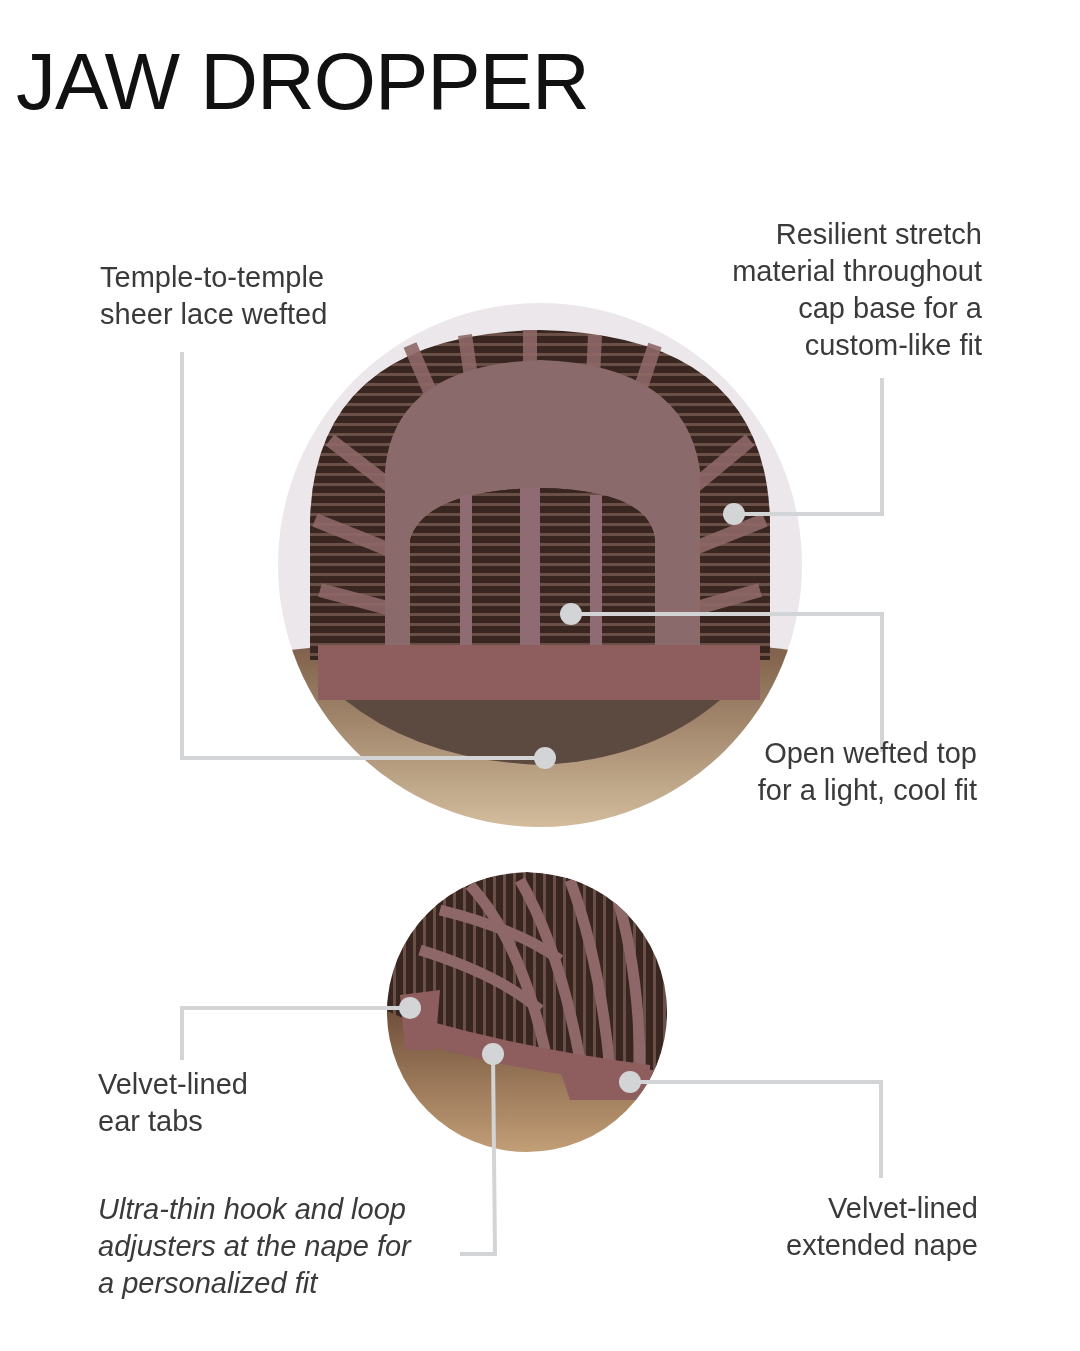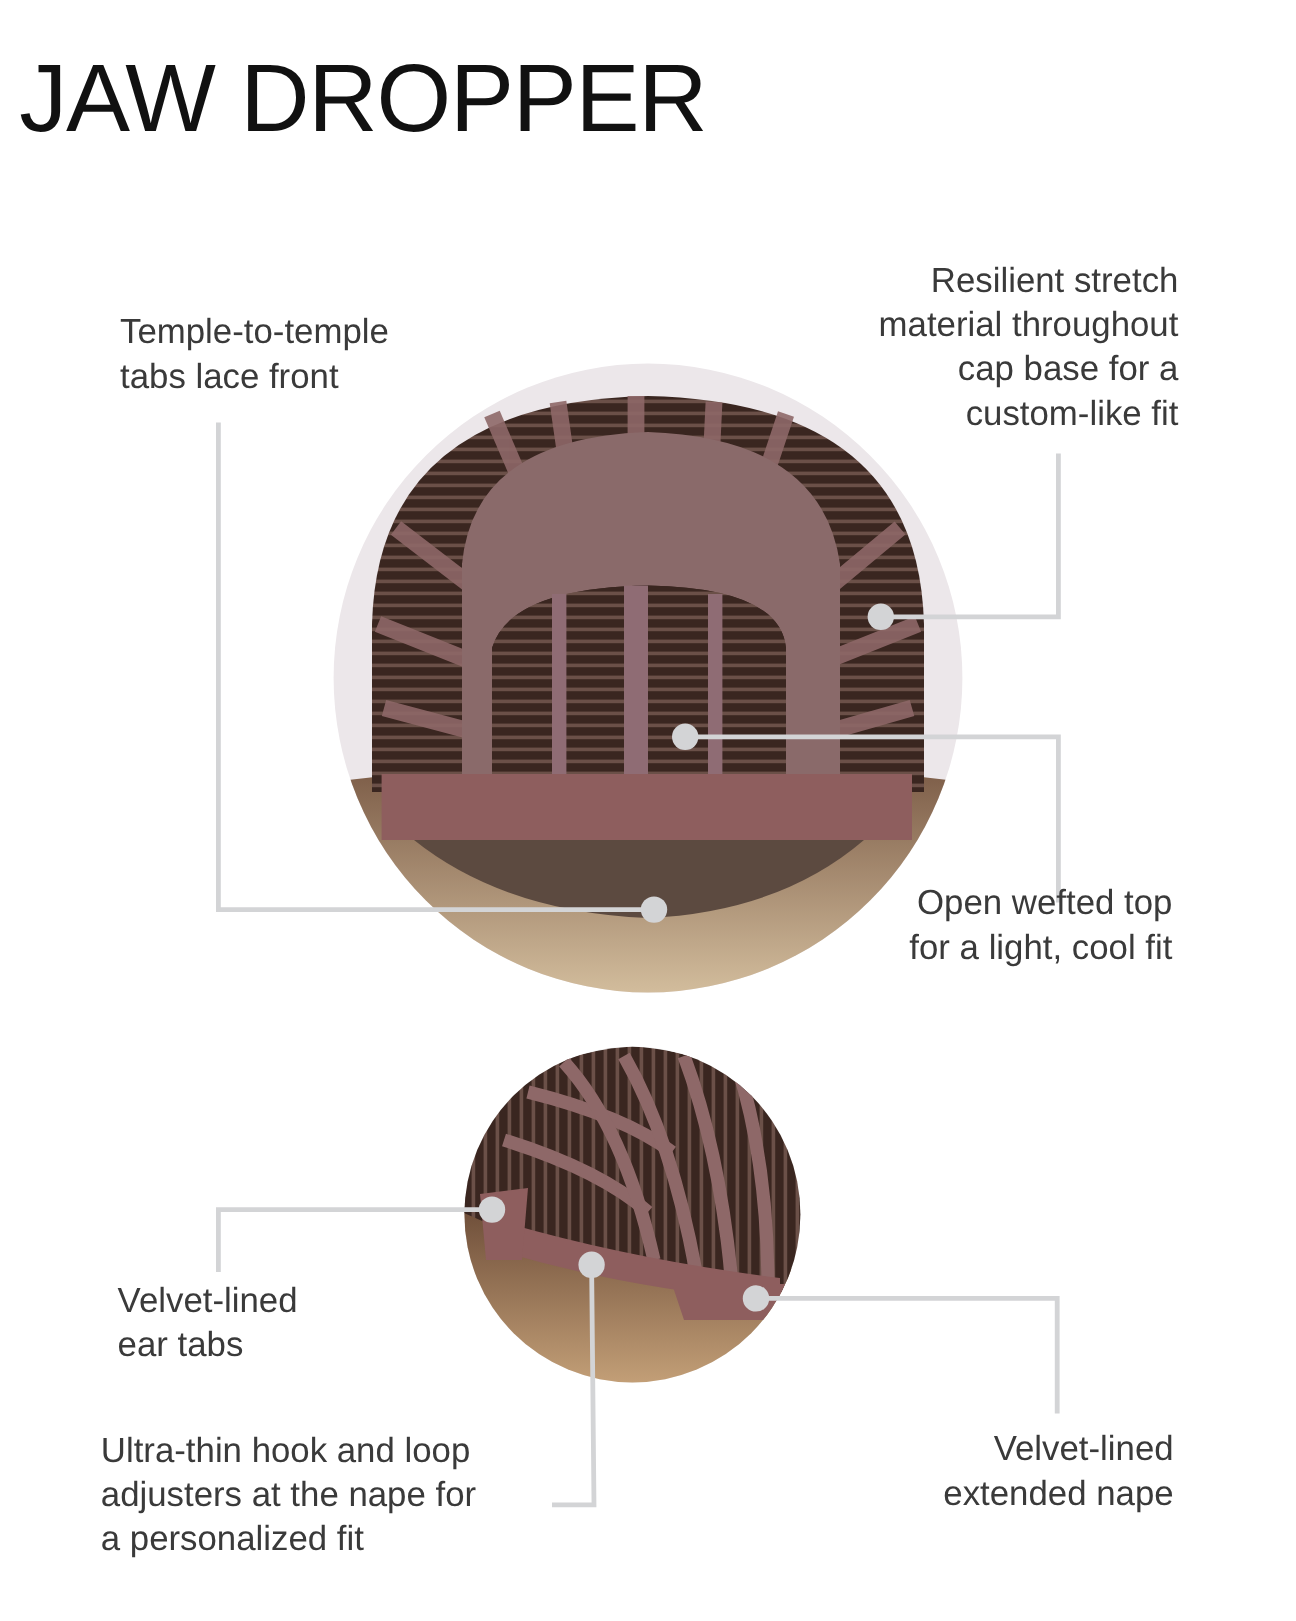--- a/index.html
+++ b/index.html
@@ -113,26 +113,26 @@
     <circle cx="545" cy="758" r="11"></circle>
     <circle cx="734" cy="514" r="11"></circle>
     <circle cx="571" cy="614" r="11"></circle>
     <circle cx="410" cy="1008" r="11"></circle>
     <circle cx="493" cy="1054" r="11"></circle>
     <circle cx="630" cy="1082" r="11"></circle>
   </g>
 </svg>
 
 <div class="label" style="left:100px; top:259px;">Temple-to-temple
-tabs lace front</div>
+sheer lace wefted</div>
 <div class="label right" style="right:98px; top:216px;">Resilient stretch
 material throughout
 cap base for a
 custom-like fit</div>
 <div class="label right" style="right:103px; top:735px;">Open wefted top
 for a light, cool fit</div>
 <div class="label" style="left:98px; top:1066px;">Velvet-lined
 ear tabs</div>
-<div class="label" style="left:84px; top:1191px;">Ultra-thin hook and loop
+<div class="label" style="left:98px; top:1191px;font-style:italic;">Ultra-thin hook and loop
 adjusters at the nape for
 a personalized fit</div>
 <div class="label right" style="right:102px; top:1190px;">Velvet-lined
 extended nape</div>
 
 </body></html>

